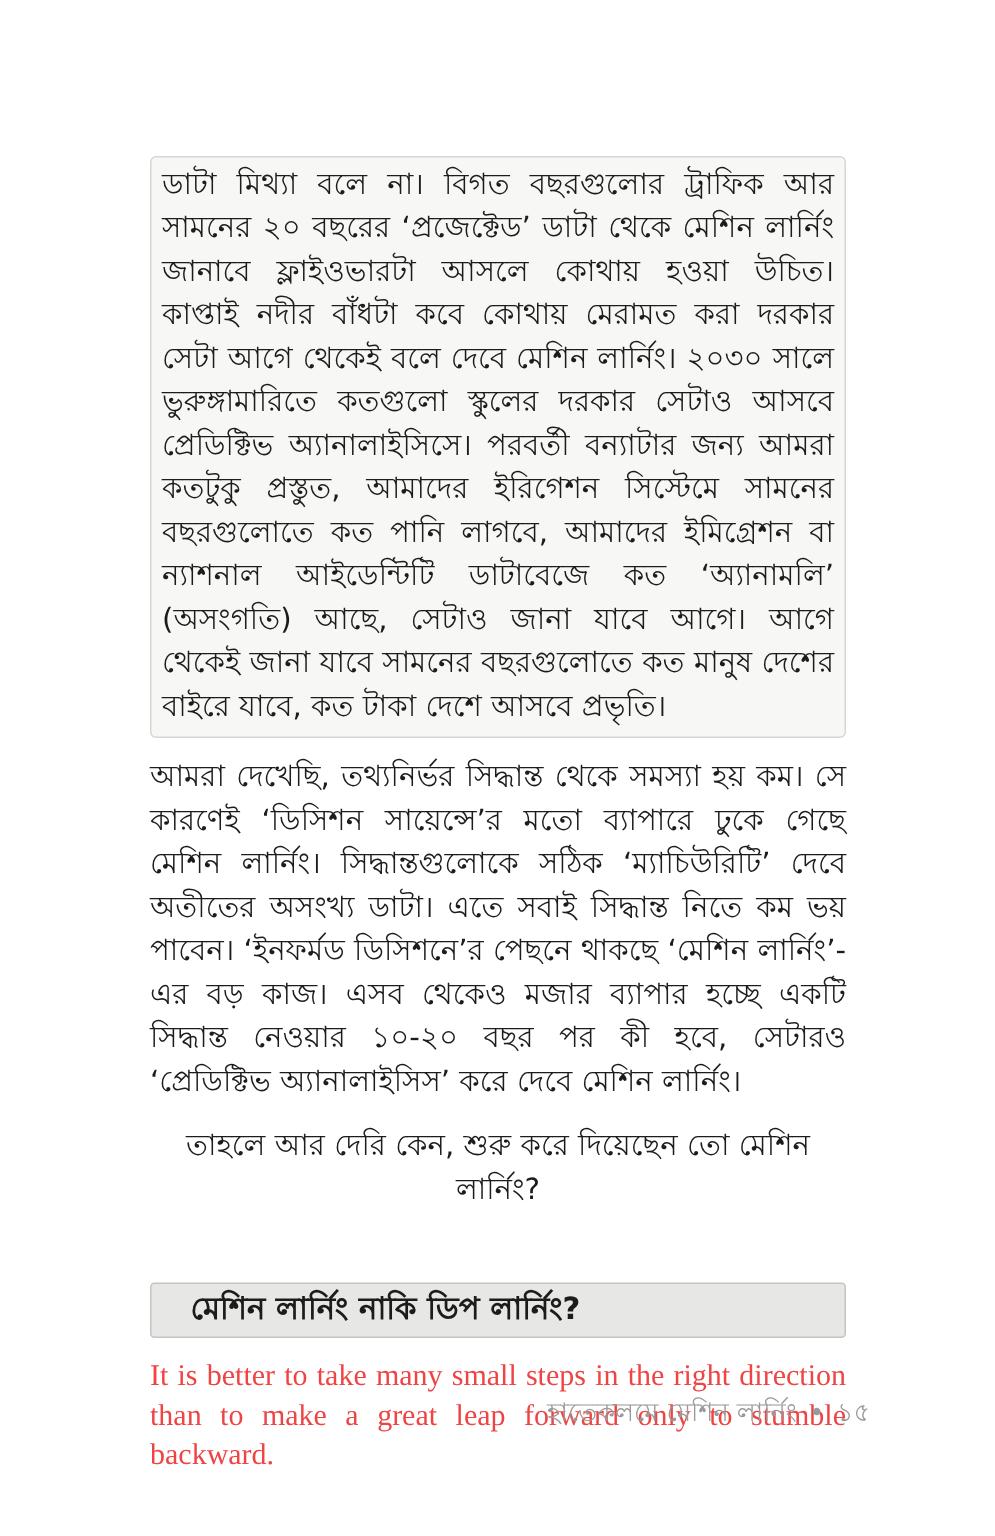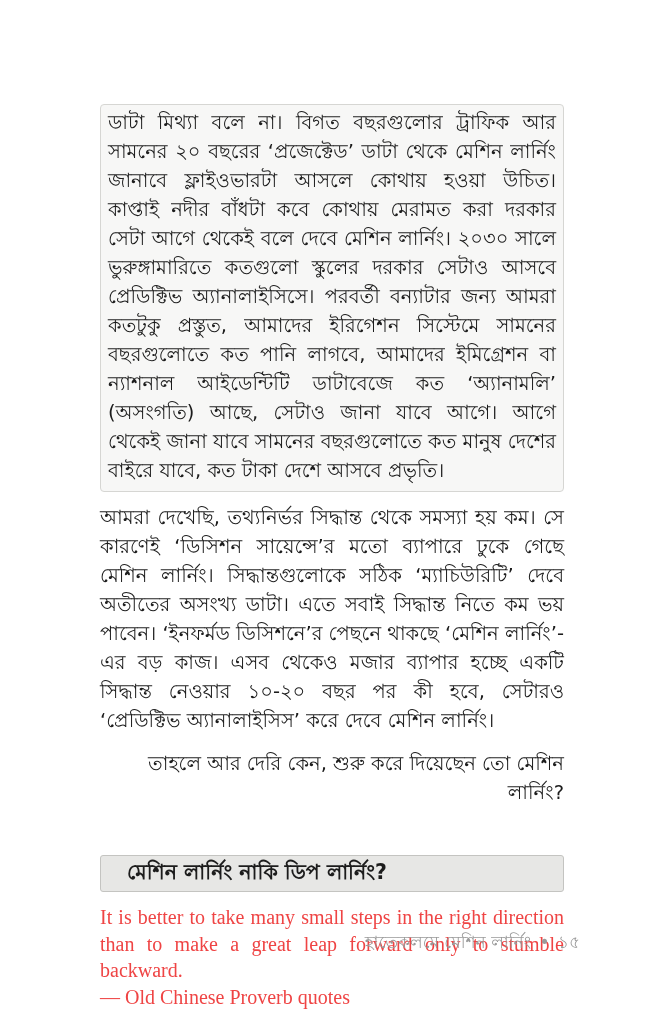--- a/index.html
+++ b/index.html
@@ -33,21 +33,21 @@
     border: 1px solid #d6d6d3;
     border-radius: 4px;
     padding: 3px 7px 6px 7px;
     margin-bottom: 11px;
   }
   .para {
     margin: 0 0 14px 0;
   }
   .question-line {
     margin: 0 0 48px 0;
-    text-align: right;
+    text-align: center;
   }
   .section-heading {
     background: #e7e7e5;
     border: 1px solid #c4c4c1;
     border-radius: 3px;
     padding: 3px 8px 5px 26px;
     font-weight: bold;
     font-size: 20.5px;
     line-height: 27px;
     margin: 0 0 12px 0;
@@ -91,21 +91,20 @@
     </div>
 
     <p class="bn para">আমরা দেখেছি, তথ্যনির্ভর সিদ্ধান্ত থেকে সমস্যা হয় কম। সে কারণেই ‘ডিসিশন সায়েন্সে’র মতো ব্যাপারে ঢুকে গেছে মেশিন লার্নিং। সিদ্ধান্তগুলোকে সঠিক ‘ম্যাচিউরিটি’ দেবে অতীতের অসংখ্য ডাটা। এতে সবাই সিদ্ধান্ত নিতে কম ভয় পাবেন। ‘ইনফর্মড ডিসিশনে’র পেছনে থাকছে ‘মেশিন লার্নিং’-এর বড় কাজ। এসব থেকেও মজার ব্যাপার হচ্ছে একটি সিদ্ধান্ত নেওয়ার ১০-২০ বছর পর কী হবে, সেটারও ‘প্রেডিক্টিভ অ্যানালাইসিস’ করে দেবে মেশিন লার্নিং।</p>
 
     <p class="bn para question-line">তাহলে আর দেরি কেন, শুরু করে দিয়েছেন তো মেশিন লার্নিং?</p>
 
     <div class="bn section-heading">মেশিন লার্নিং নাকি ডিপ লার্নিং?</div>
 
     <div class="quote-block">
       <div>It is better to take many small steps in the right direction than to make a great leap forward only to stumble backward.</div>
-      <div class="quote-attribution">— Old Chinese Proverb quotes</div>
     </div>
 
   </div>
 
   <div class="footer">
     <span>হাতেকলমে মেশিন লার্নিং</span>
     <span class="bullet">•</span>
     <span>১৫</span>
   </div>
 </div>

